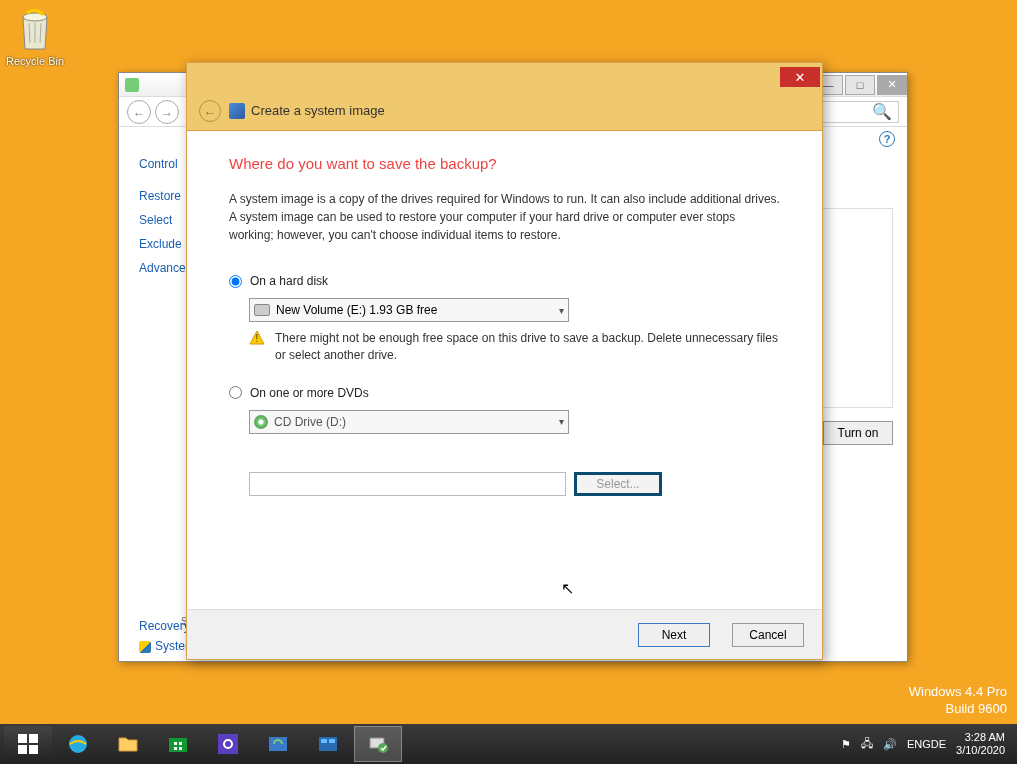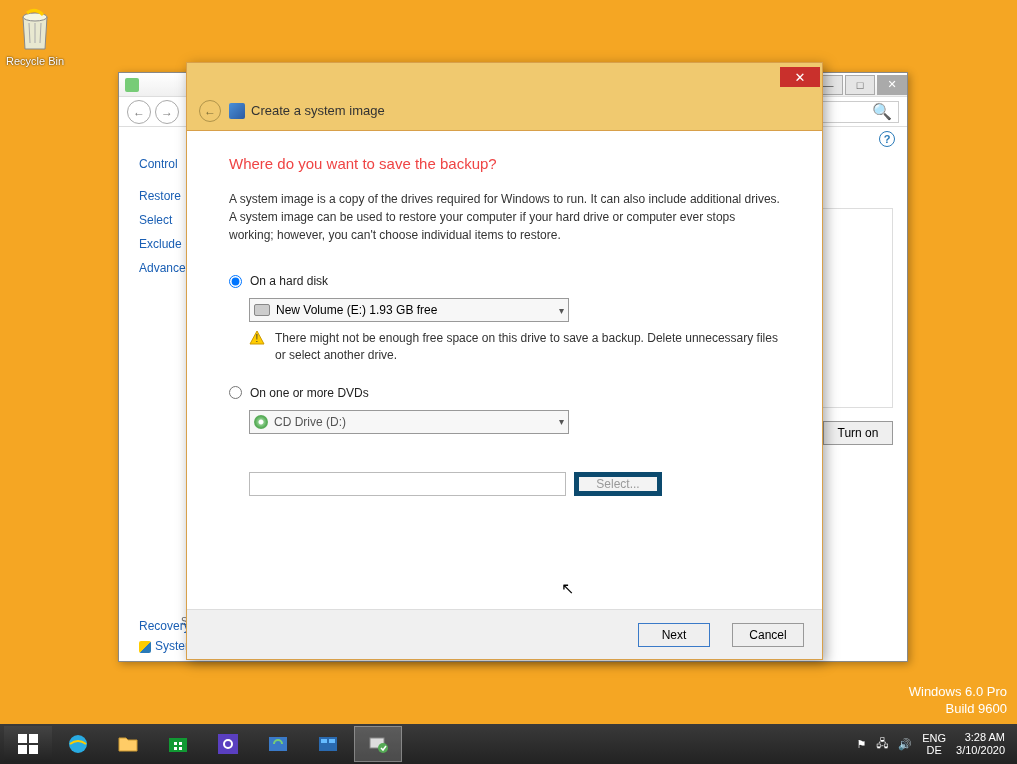--- a/index.html
+++ b/index.html
@@ -46,34 +46,34 @@
 .opt { display:flex; align-items:center; gap:8px; font-size:12px; color:#222; margin-bottom:10px;}
 .radio { width:13px; height:13px; }
 .sel { margin-left:20px; width:320px; height:24px; border:1px solid #999; background:#f7f7f7; font-size:12px; padding:0 4px; display:flex; align-items:center; gap:6px; position:relative;}
 .sel .caret { margin-left:auto; font-size:10px; color:#555;}
 .sel.disabled { color:#555; }
 .warn-row { display:flex; gap:10px; margin:8px 0 22px 20px; }
 .warn-ico { width:16px; height:16px; flex-shrink:0; }
 .warn-txt { font-size:12px; color:#333; line-height:1.4; }
 .net-row { display:flex; gap:8px; margin-left:20px;}
 .net-input { width:317px; height:24px; border:1px solid #bbb; background:#fff;}
-.selbtn { width:88px; height:24px; border:5px solid #0c4a6e; background:#f3f3f3; color:#999; font-size:12px;}
+.selbtn { width:88px; height:24px; border:3px solid #0c4a6e; background:#f3f3f3; color:#999; font-size:12px;}
 .cursor { position:absolute; left:374px; top:448px; font-size:16px; pointer-events:none;}
 .dlg-footer { position:absolute; bottom:0; left:0; right:0; height:50px; background:#f0f0f0; border-top:1px solid #ddd; display:flex; align-items:center; justify-content:flex-end; padding-right:18px; gap:22px;}
 .dlg-footer button { width:72px; height:24px; border:1px solid #999; background:#efefef; font-size:12px; cursor:pointer;}
 .dlg-footer button.primary { border:1px solid #3a7ac8;}
 
 
 .taskbar { position:absolute; left:0; right:0; bottom:0; height:40px; background: linear-gradient(#3a3a3a,#222); display:flex; align-items:center; padding:0 4px;}
 .tb-btn { width:48px; height:36px; display:flex; align-items:center; justify-content:center; margin-right:2px; cursor:pointer;}
 .tb-btn.start { background: linear-gradient(#444,#222);}
 .tb-btn svg { width:24px; height:24px;}
 .tb-active { background: rgba(255,255,255,.18); border:1px solid rgba(255,255,255,.3);}
 .systray { margin-left:auto; display:flex; align-items:center; color:#fff; font-size:11px; gap:10px; padding-right:8px;}
-.systray .langs { display:flex; flex-direction:column; line-height:1.1; text-align:center;}
+.systray .langs { display:flex; flex-direction:row; line-height:1.1; text-align:center;}
 .systray .clock { display:flex; flex-direction:column; line-height:1.2; text-align:right;}
 .watermark { position:absolute; right:10px; bottom:46px; color:#fff; font-size:13px; text-align:right; line-height:1.3;}
 
 .hd-ico { display:inline-block; width:16px; height:12px; background:#ccc; border:1px solid #888; border-radius:2px;}
 .cd-ico { display:inline-block; width:14px; height:14px; background: radial-gradient(circle,#fff 20%,#8c8 30%,#5a5 60%,#8c8 100%); border-radius:50%;}
 .sysimg-ico { display:inline-block; width:16px;height:16px; background:linear-gradient(135deg,#4a90d9,#2c5aa0);border-radius:2px;}
 </style>
 </head>
 <body>
 
@@ -83,21 +83,21 @@
         <path d="M8 12 L32 12 L30 44 L10 44 Z" fill="#e8e8d0" stroke="#888"></path>
         <ellipse cx="20" cy="12" rx="12" ry="4" fill="#f5f5e0" stroke="#888"></ellipse>
         <path d="M14 18 L15 38 M20 18 L20 38 M26 18 L25 38" stroke="#aaa" fill="none"></path>
         <path d="M12 8 Q20 2 28 10" stroke="#fc0" stroke-width="3" fill="none"></path>
       </svg>
   </div>
   <div class="lbl">Recycle Bin</div>
 </div>
 
 <div class="watermark">
-  <div>Windows 6.0 Pro</div>
+  <div>Windows 4.4 Pro</div>
   <div>Build 9600</div>
 </div>
 
 <div class="cp-window">
   <div class="cp-titlebar">
     <span style="width:14px;height:14px;background:#7c7;border-radius:2px;"></span>
     <div class="wctrl">
       <div class="wbtn">—</div>
       <div class="wbtn">□</div>
       <div class="wbtn close">✕</div>

